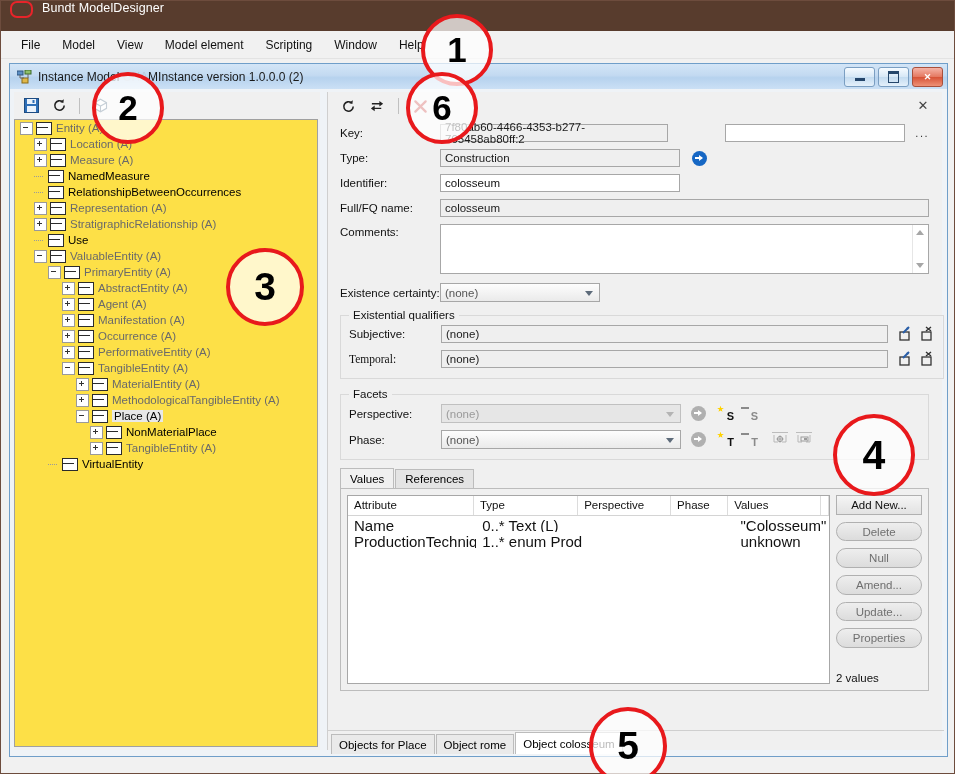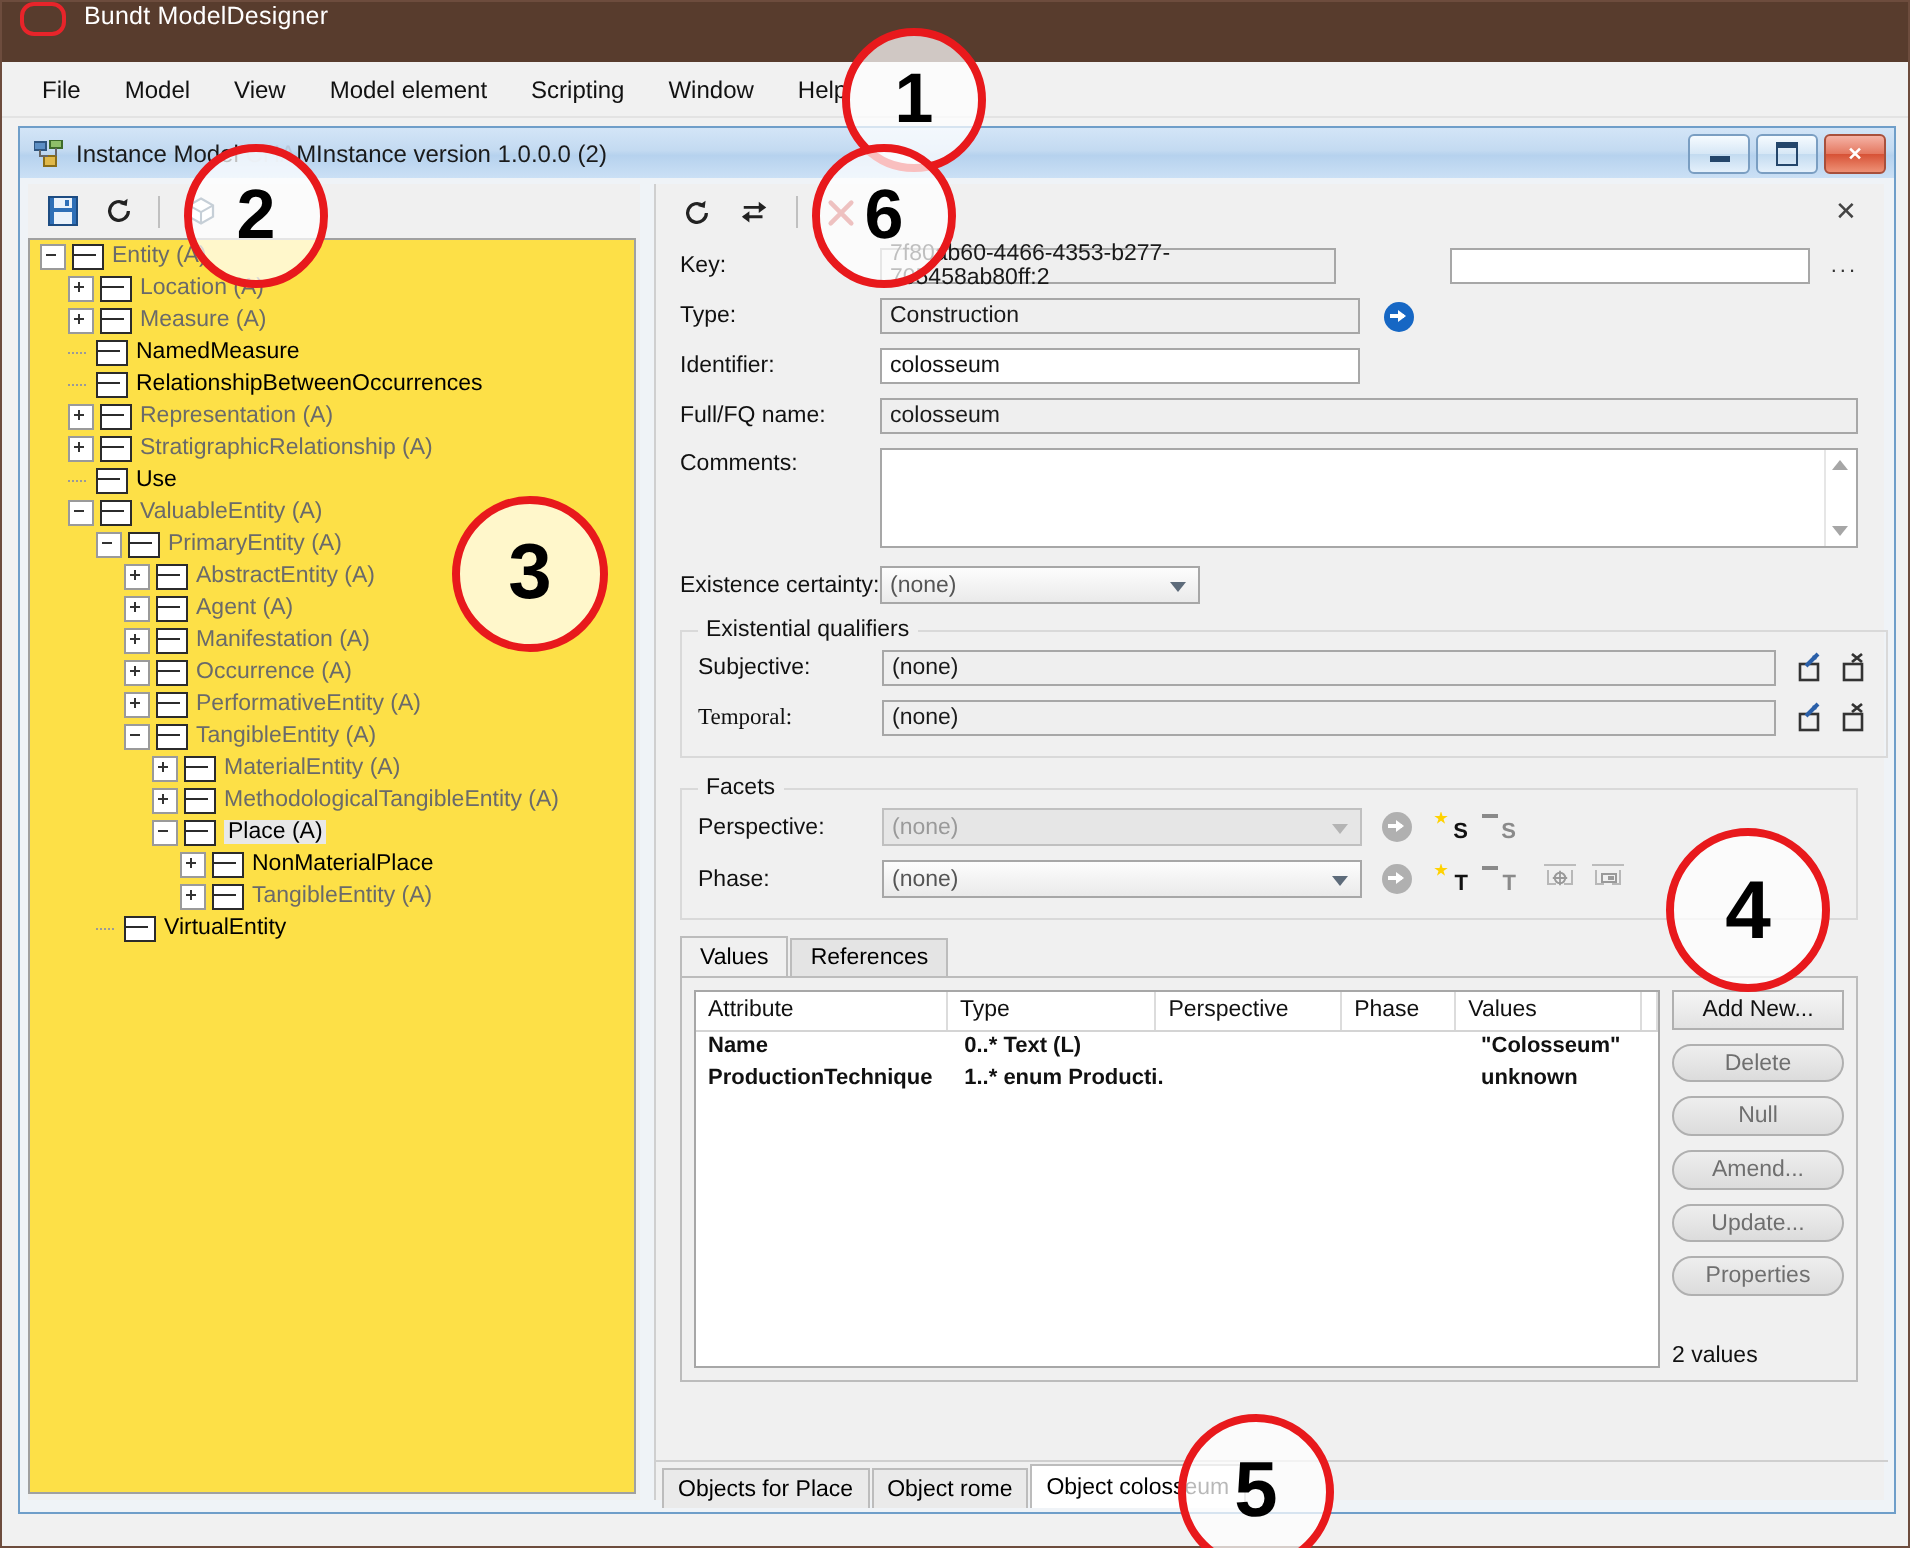--- a/index.html
+++ b/index.html
@@ -433,27 +433,26 @@
   .vt-head > div {
     font-size: 11.5px;
     color: #111;
     padding: 3px 0 0 6px;
     box-sizing: border-box;
     border-right: 1px solid #dcdcdc;
     cursor: default;
   }
   .vt-row { display: flex; height: 16px; }
   .vt-row > div {
-    font-size: 11px;
+    font-size: 15px;
     color: #111;
     padding: 1px 0 0 6px;
     box-sizing: border-box;
     white-space: nowrap;
     overflow: hidden;
-    font-weight: bold;
   }
   .c-attr { width: 133px; }
   .c-type { width: 110px; }
   .c-persp { width: 98px; }
   .c-phase { width: 60px; }
   .c-vals { width: 98px; }
   .c-last  { width: 8px; }
 
   #values-buttons {
     width: 86px;

